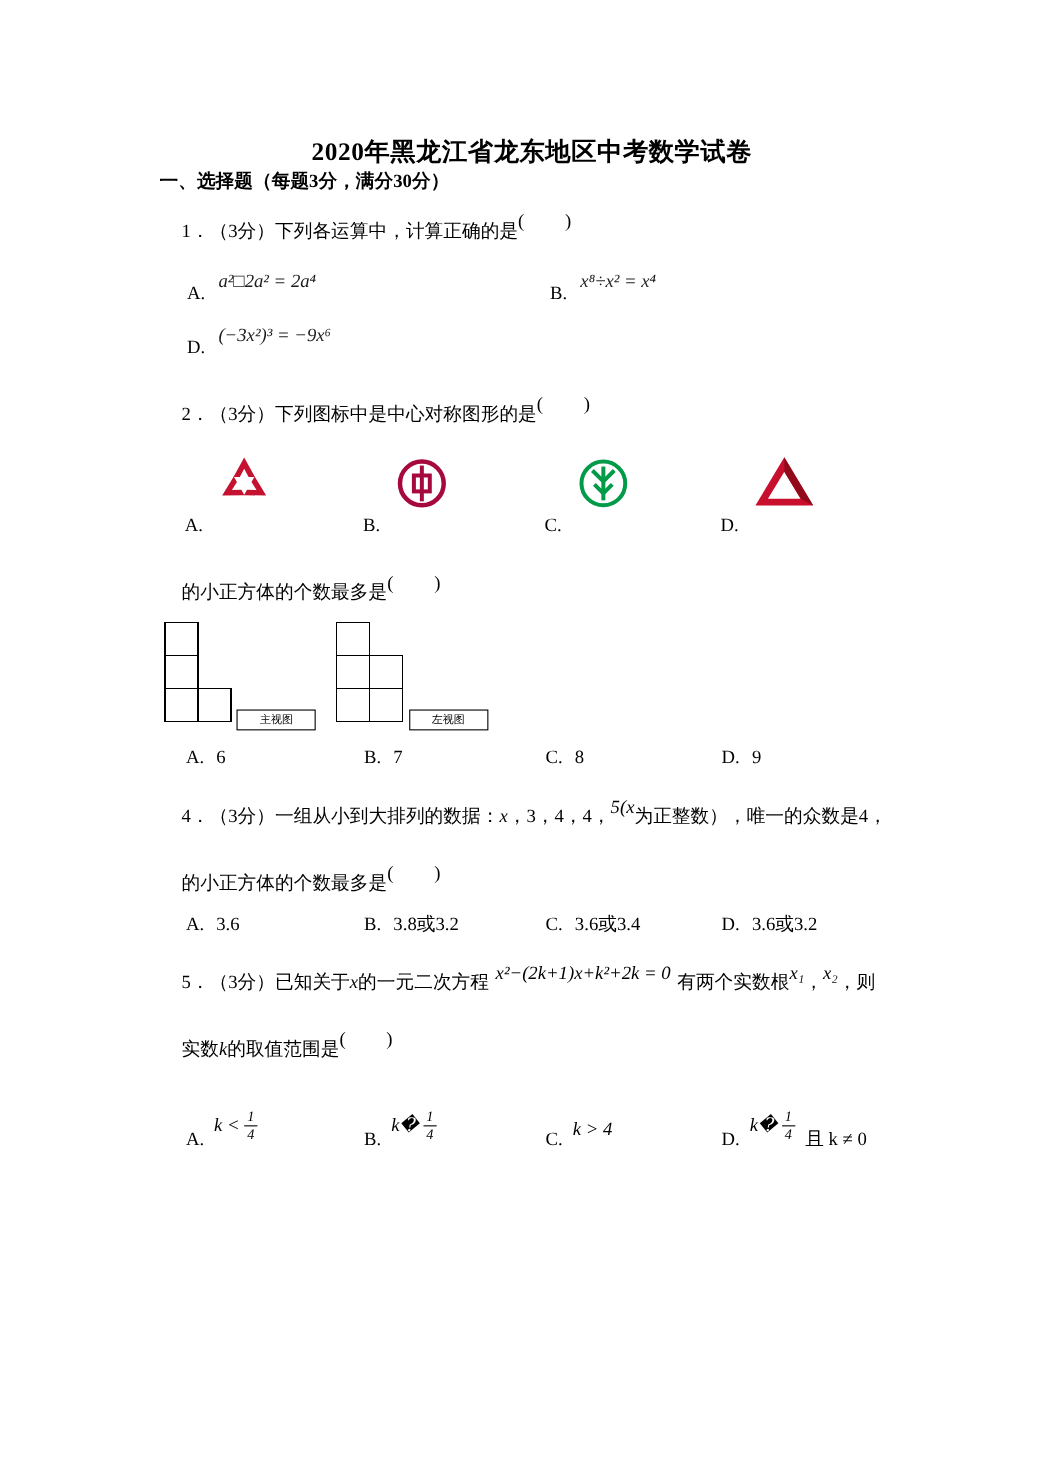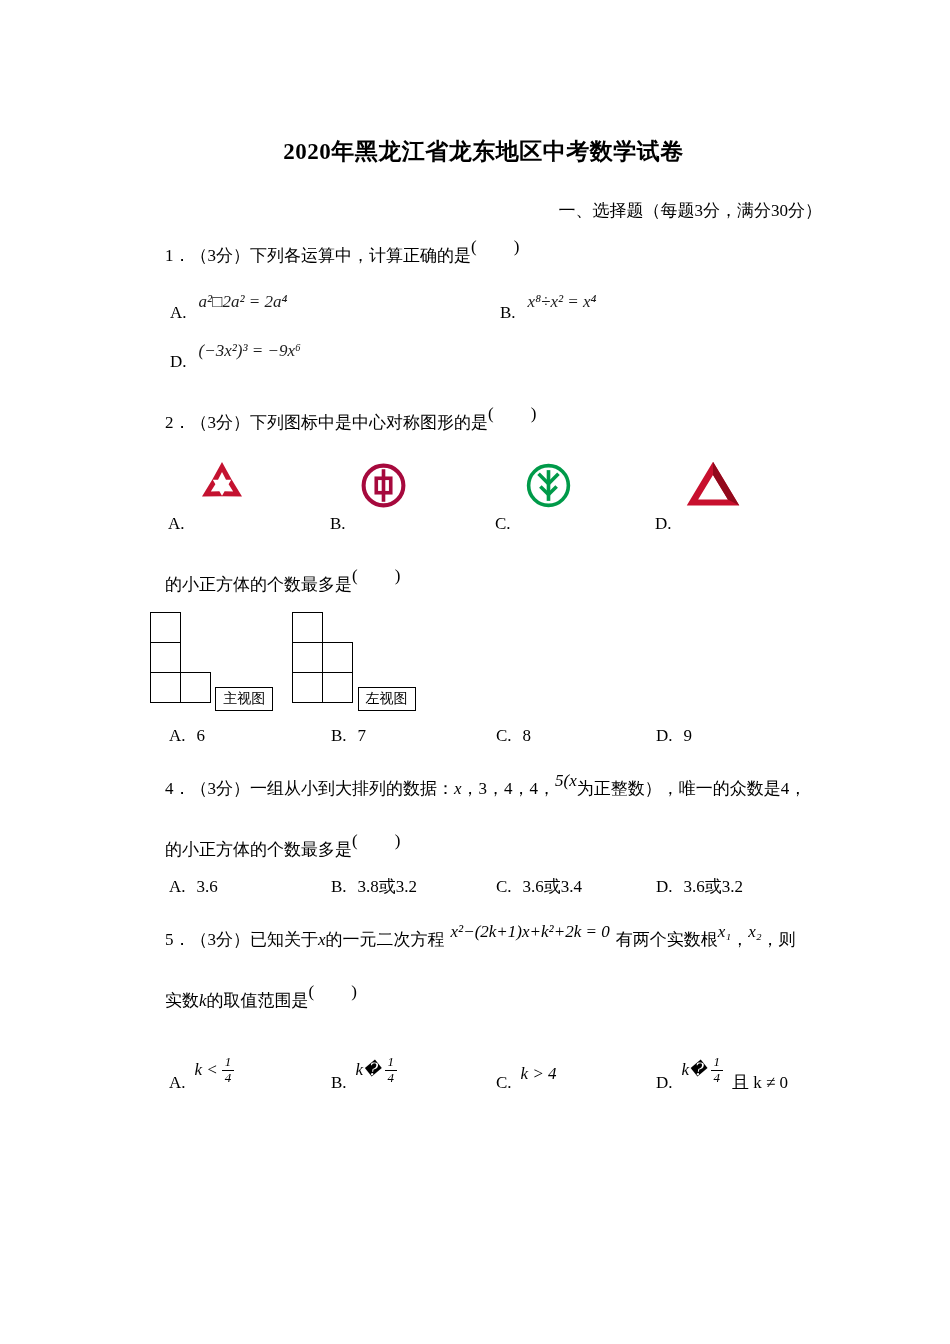--- a/index.html
+++ b/index.html
@@ -3,39 +3,39 @@
 <meta charset="utf-8">
 <style>
   * { box-sizing: border-box; }
   html,body { margin:0; padding:0; background:#ffffff; }
   .page {
     width:950px; height:1344px; background:#ffffff; position:relative; overflow:hidden;
     padding:122px 128px 0 145px;
     font-family:"Liberation Serif","DejaVu Serif",serif;
     font-size:17px; color:#000; line-height:1.35;
   }
-  .title { font-size:23px; font-weight:bold; text-align:center; margin:14px; line-height:32px; letter-spacing:0.5px; }
-  .section-heading { font-weight:normal; margin-top:32px; font-size:17px;text-align:right; }
+  .title { font-size:23px; font-weight:bold; text-align:center; margin:0; line-height:32px; letter-spacing:0.5px; }
+  .section-heading { font-weight:bold; font-size:17px; }
   .stem { margin-top:22px;margin-left:20px; }
   .stem-gap { margin-top:38px; }
   .parens { position:relative; top:-9px; letter-spacing:1px; }
   .math { font-style:italic; }
   .inline-formula { position:relative; top:-8px; font-style:italic; margin:0 6px; white-space:nowrap; }
   .sup-raise { position:relative; top:-8px; font-style:italic; }
 
   .opts-grid2 { display:grid; grid-template-columns:330px 1fr; row-gap:26px; margin-left:25px; margin-top:34px; }
   .formula-raised { position:relative; top:-11px; margin-left:12px; font-style:italic; color:#1c1c1c; white-space:nowrap; }
 
   .logo-row { display:grid; grid-template-columns:162px 165px 160px 1fr; margin-left:23px; margin-top:20px; }
   .logo-wrap { margin-left:30px; height:54px; display:flex; align-items:flex-end; }
   .logo-opt .letter { display:block; margin-top:4px; }
 
   .figures { display:flex; gap:18px; margin-top:14px; margin-left:4px; align-items:flex-start; }
   .figure-svg rect { fill:#ffffff; stroke:#000000; stroke-width:1; shape-rendering:crispEdges; }
-  .fig-label { display:inline-block; border:1px solid #000; padding:2px 7px; font-size:14px; margin-top:7px; }
+  .fig-label { display:inline-block; border:1px solid #000; padding:2px 20px; font-size:10px; margin-top:7px; }
 
   .opts-row { display:grid; grid-template-columns:162px 165px 160px 1fr; margin-left:24px; margin-top:14px; }
   .opt-text { margin-left:11px; }
 
   .q5-row { margin-top:26px; }
   .q5-cell { display:flex; align-items:flex-end; gap:9px; height:56px; }
   .q5math { display:inline-flex; align-items:center; gap:4px; font-style:italic; margin-bottom:9px; white-space:nowrap; }
   .q5-suffix { white-space:nowrap; }
   .frac { display:inline-block; text-align:center; font-size:13px; line-height:1.15; font-style:italic; }
   .frac .num { display:block; border-bottom:1px solid #000; padding:0 3px; }

